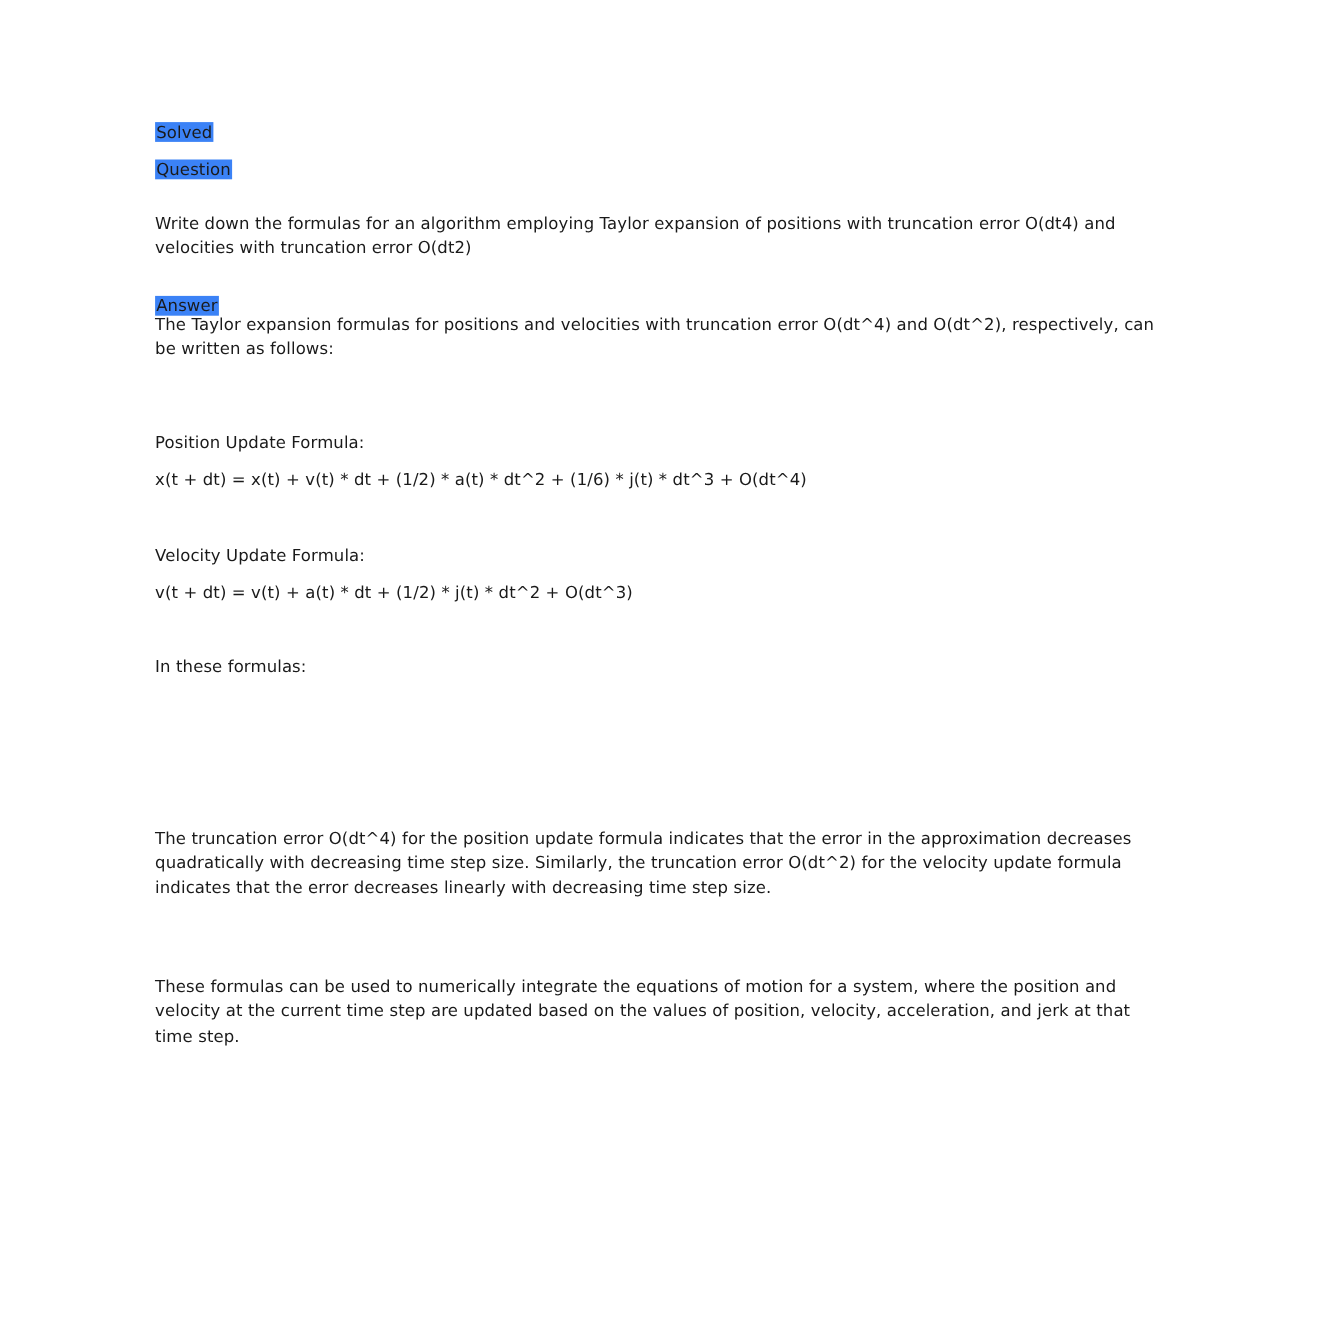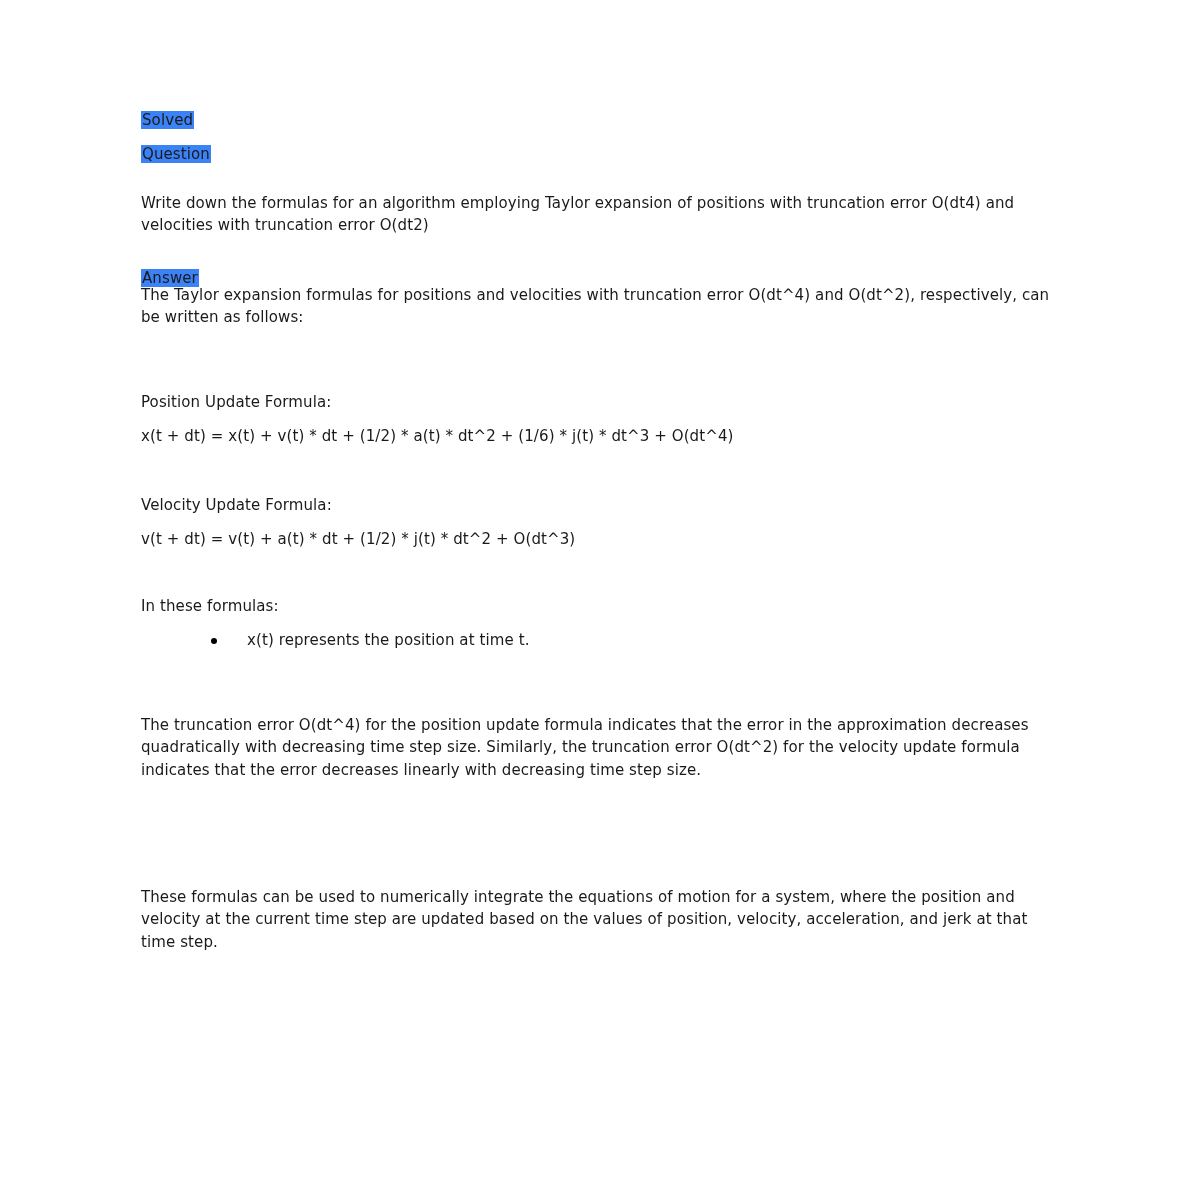--- a/index.html
+++ b/index.html
@@ -86,23 +86,19 @@
 
   <div class="line" style="top:391px;">Position Update Formula:</div>
   <div class="line" style="top:425px;">x(t + dt) = x(t) + v(t) * dt + (1/2) * a(t) * dt^2 + (1/6) * j(t) * dt^3 + O(dt^4)</div>
 
   <div class="line" style="top:494px;">Velocity Update Formula:</div>
   <div class="line" style="top:528px;">v(t + dt) = v(t) + a(t) * dt + (1/2) * j(t) * dt^2 + O(dt^3)</div>
 
   <div class="line" style="top:595px;">In these formulas:</div>
 
   <ul class="bullets">
-    <li>
-      <span class="dot"></span>
-      <span>x(t) represents the position at time t.</span>
-    </li>
   </ul>
 
-  <div class="para" style="top:714px;">The truncation error O(dt^4) for the position update formula indicates that the error in the approximation decreases quadratically with decreasing time step size. Similarly, the truncation error O(dt^2) for the velocity update formula indicates that the error decreases linearly with decreasing time step size.</div>
+  <div class="para" style="top:751px;">The truncation error O(dt^4) for the position update formula indicates that the error in the approximation decreases quadratically with decreasing time step size. Similarly, the truncation error O(dt^2) for the velocity update formula indicates that the error decreases linearly with decreasing time step size.</div>
 
   <div class="para" style="top:886px;">These formulas can be used to numerically integrate the equations of motion for a system, where the position and velocity at the current time step are updated based on the values of position, velocity, acceleration, and jerk at that time step.</div>
 
 </div>
 
 </body></html>

